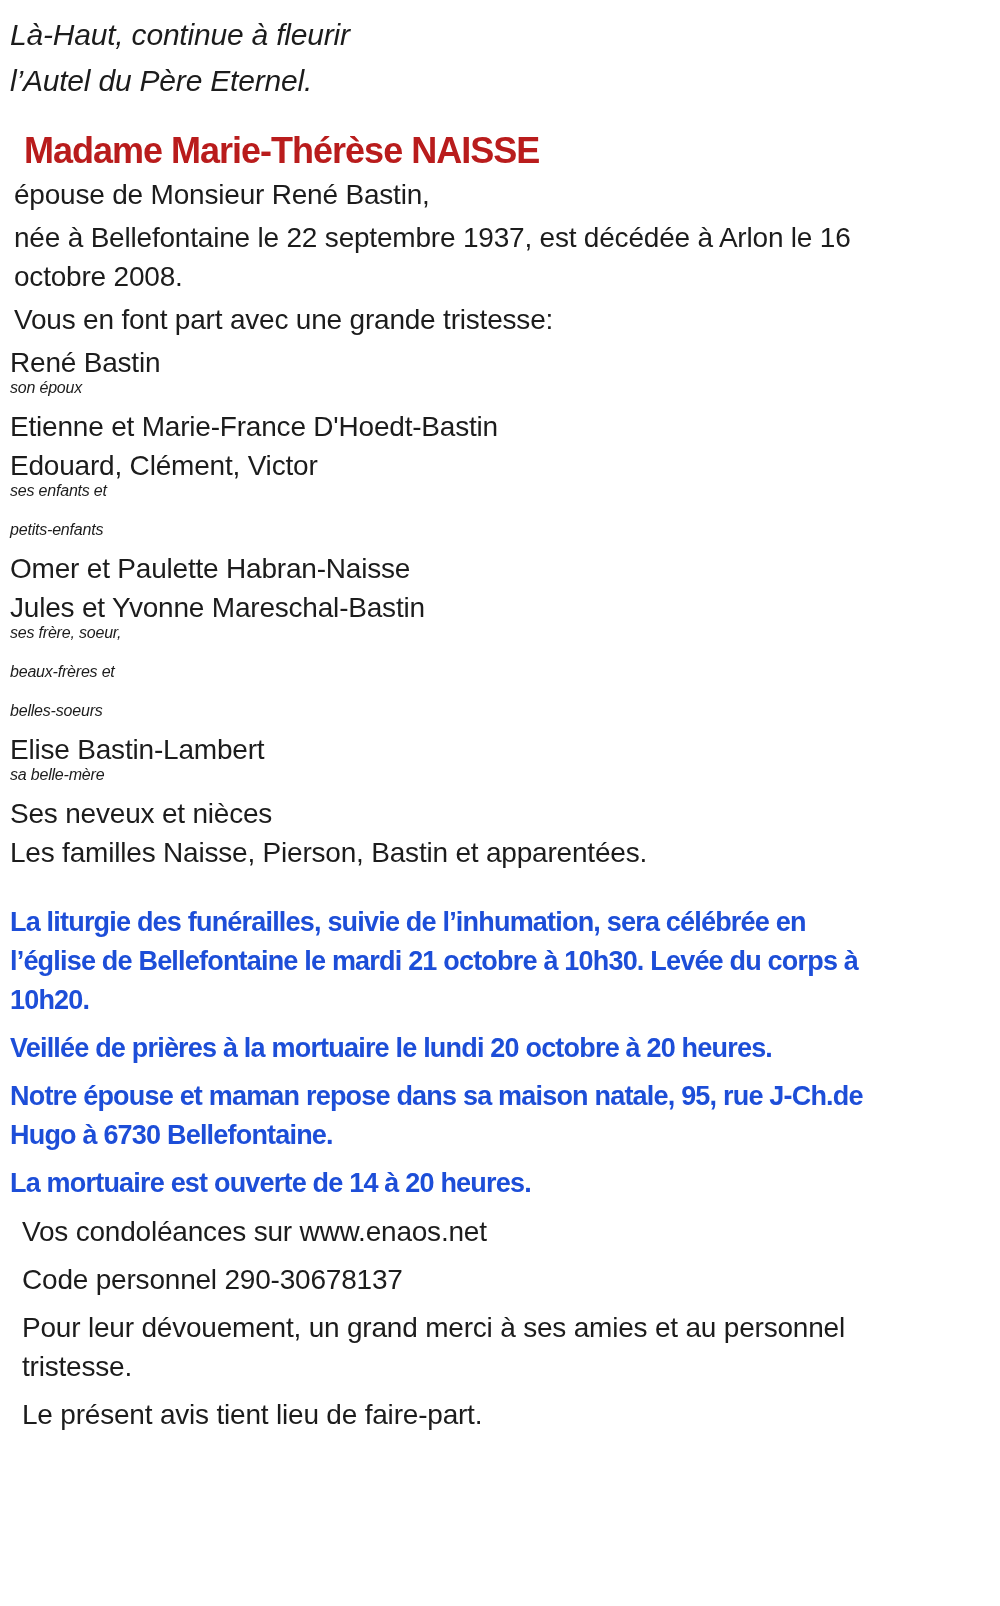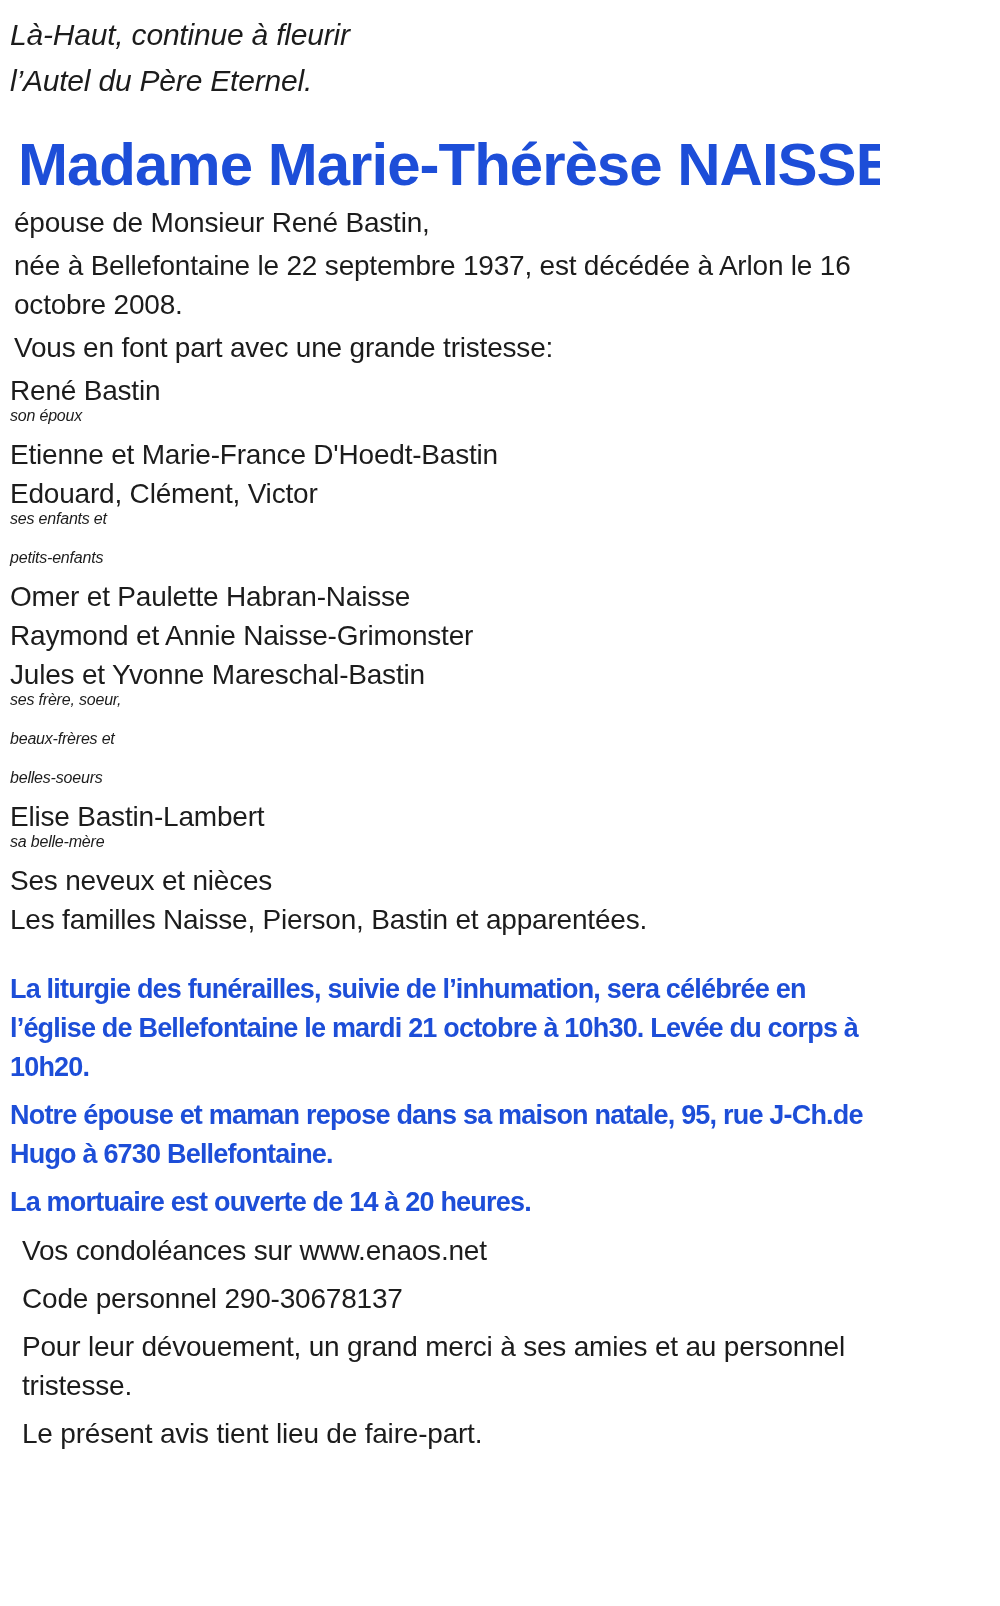--- a/index.html
+++ b/index.html
@@ -21,26 +21,26 @@
     background: #ffffff;
   }
   .ep-line {
     font-style: italic;
     font-size: 30px;
     line-height: 46px;
     letter-spacing: -0.2px;
     white-space: nowrap;
   }
   .title {
-    margin: 26px 0 0 8px;
-    font-size: 60px;
+    margin: 26px 0 0 14px;
+    font-size: 36px;
     line-height: 1.15;
     font-weight: 700;
     letter-spacing: -1px;
-    color: #1d4ed8;
+    color: #b91c1c;
     white-space: nowrap;
   }
   .line {
     font-size: 28px;
     line-height: 39px;
     letter-spacing: -0.2px;
     white-space: nowrap;
   }
   p.para, div.para { margin: 4px; }
   .spouse   { margin-top: 44px; }
@@ -104,21 +104,20 @@
       <div class="line">Etienne et Marie-France D'Hoedt-Bastin</div>
       <div class="line">Edouard, Clément, Victor</div>
       <div class="relation-block">
         <div class="relation-line">ses enfants et</div>
         <div class="relation-line">petits-enfants</div>
       </div>
     </div>
 
     <div class="family-group">
       <div class="line">Omer et Paulette Habran-Naisse</div>
-      <div class="line">Raymond et Annie Naisse-Grimonster</div>
       <div class="line">Jules et Yvonne Mareschal-Bastin</div>
       <div class="relation-block">
         <div class="relation-line">ses frère, soeur,</div>
         <div class="relation-line">beaux-frères et</div>
         <div class="relation-line">belles-soeurs</div>
       </div>
     </div>
 
     <div class="family-group">
       <div class="line">Elise Bastin-Lambert</div>
@@ -134,20 +133,23 @@
 
   </div>
 
   <div class="ceremony">
     <div class="para">
       <div class="bold-line">La liturgie des funérailles, suivie de l’inhumation, sera célébrée en</div>
       <div class="bold-line">l’église de Bellefontaine le mardi 21 octobre à 10h30. Levée du corps à</div>
       <div class="bold-line">10h20.</div>
     </div>
     <div class="para">
+      <div class="bold-line">Veillée de prières à la mortuaire le lundi 20 octobre à 20 heures.</div>
+    </div>
+    <div class="para">
       <div class="bold-line">Notre épouse et maman repose dans sa maison natale, 95, rue J-Ch.de</div>
       <div class="bold-line">Hugo à 6730 Bellefontaine.</div>
     </div>
     <div class="para">
       <div class="bold-line">La mortuaire est ouverte de 14 à 20 heures.</div>
     </div>
   </div>
 
   <div class="footer-info">
     <div class="para">

